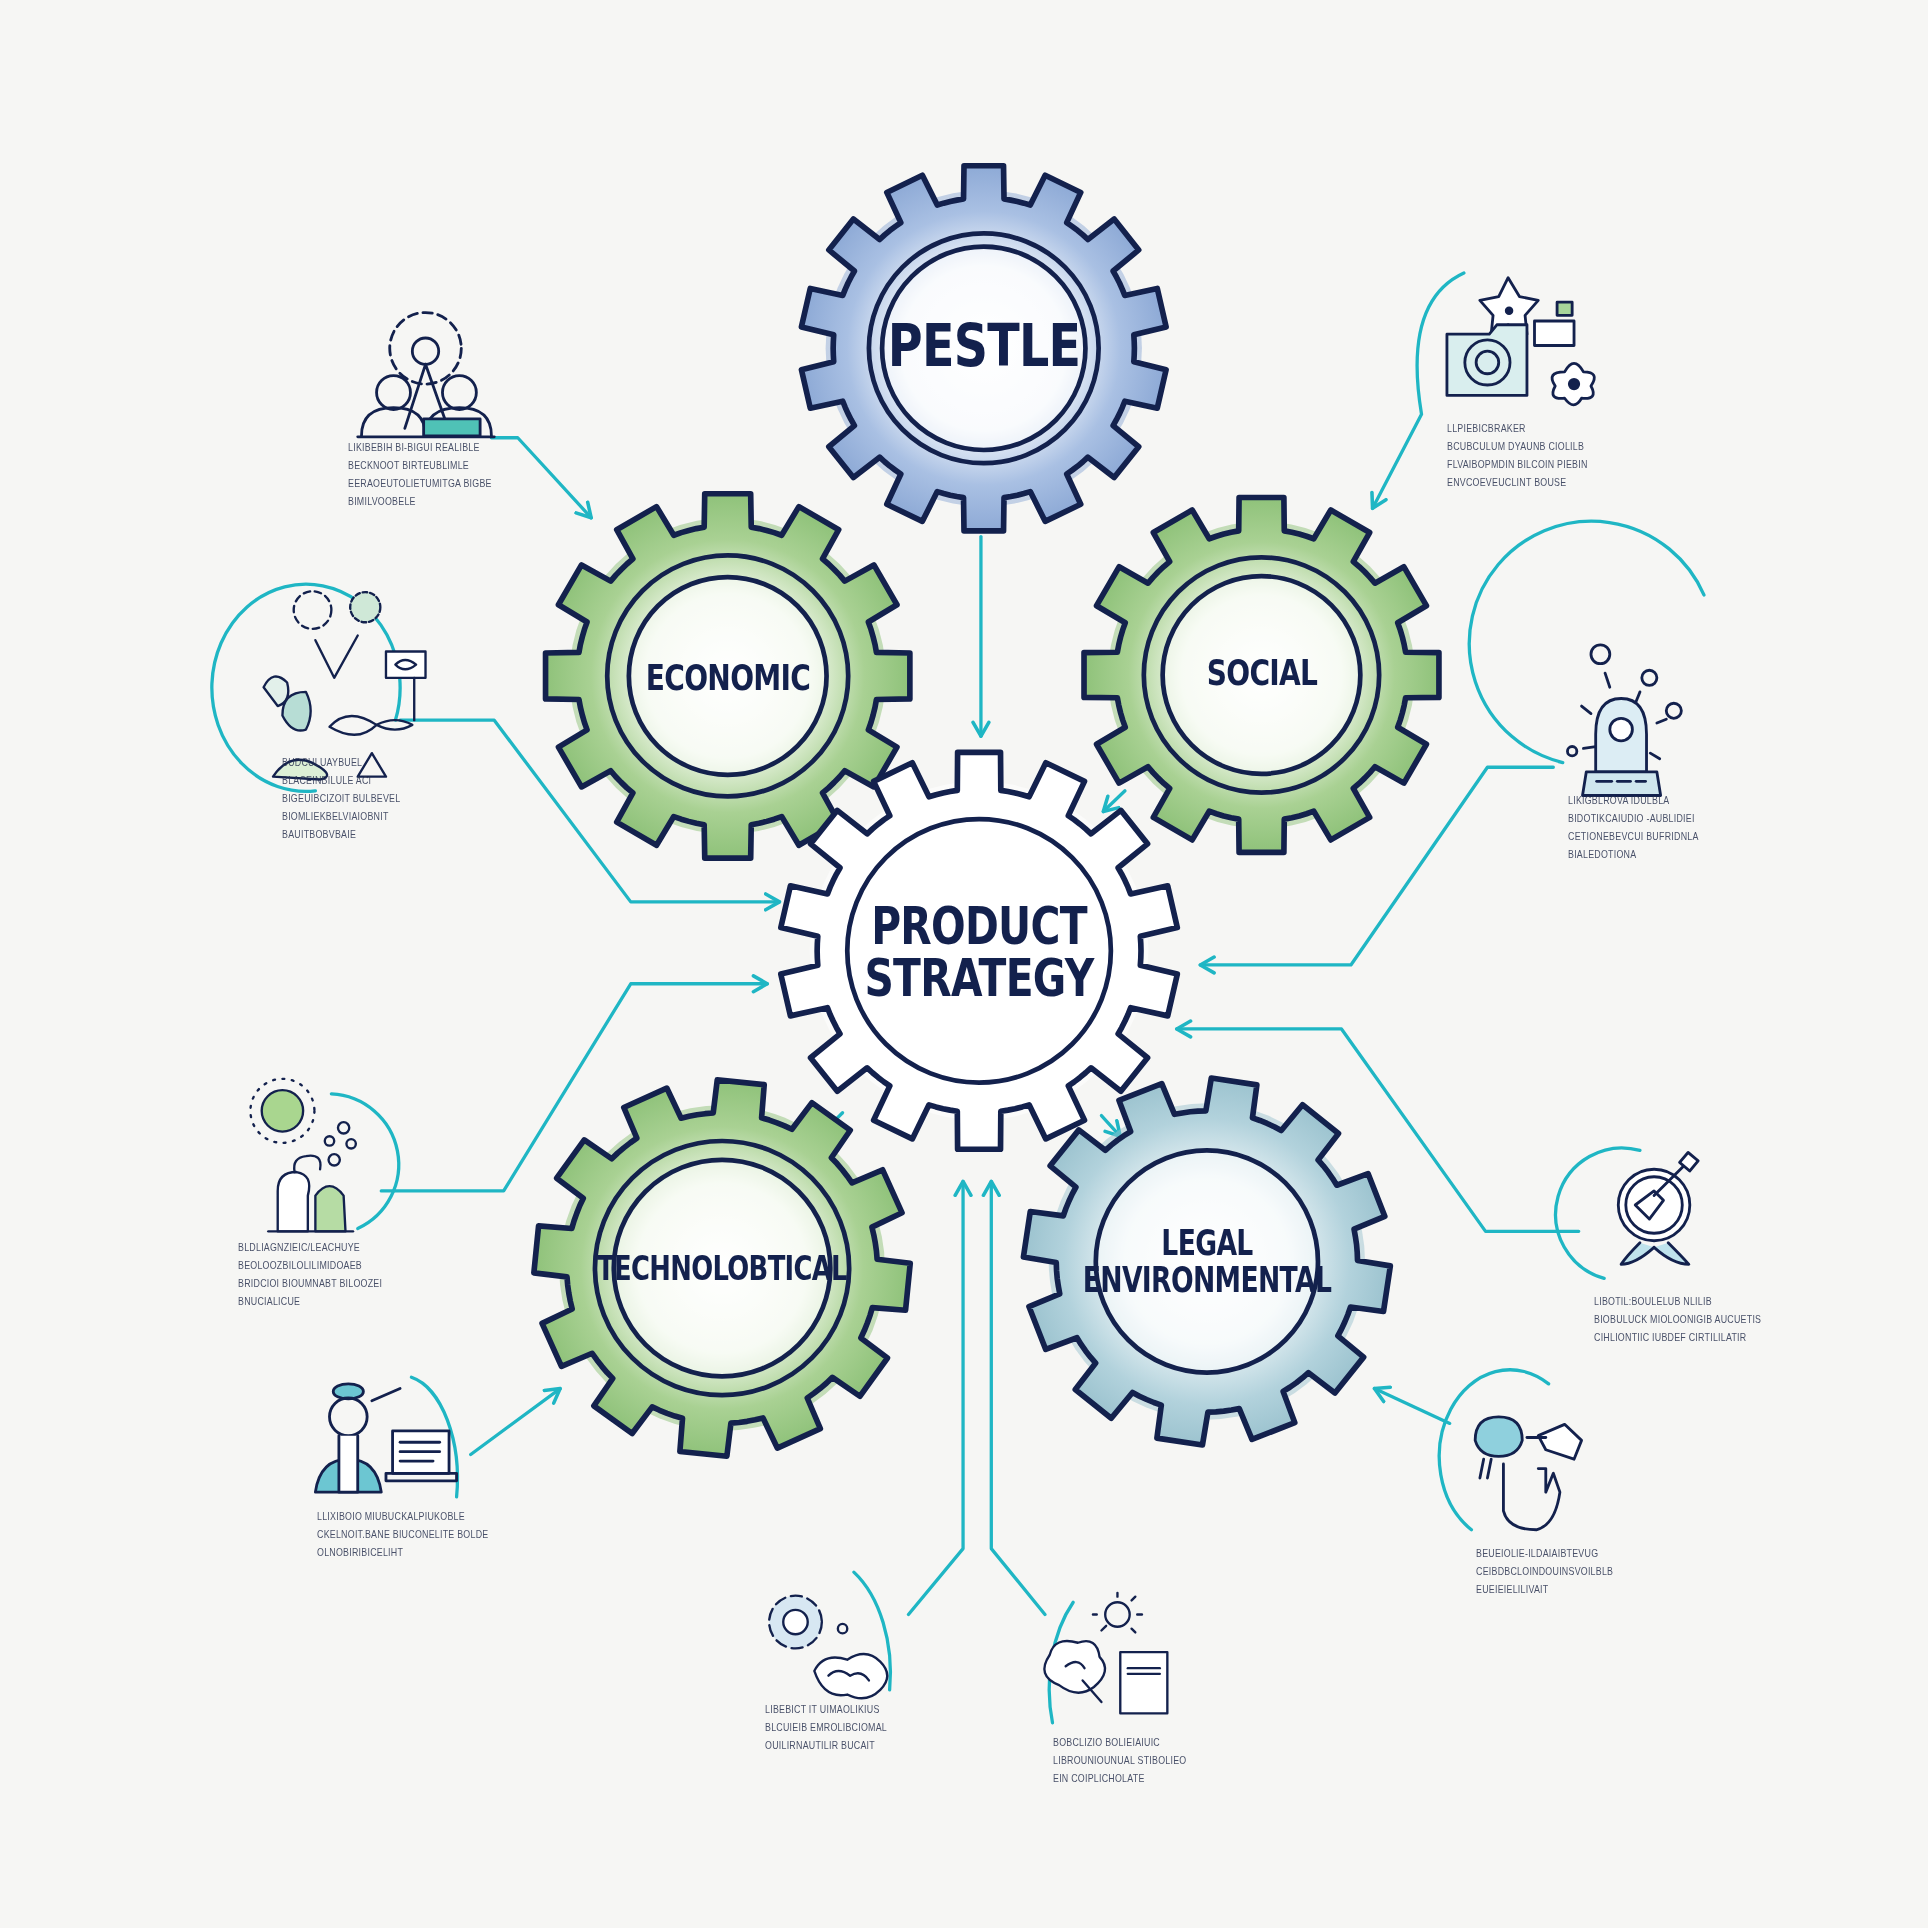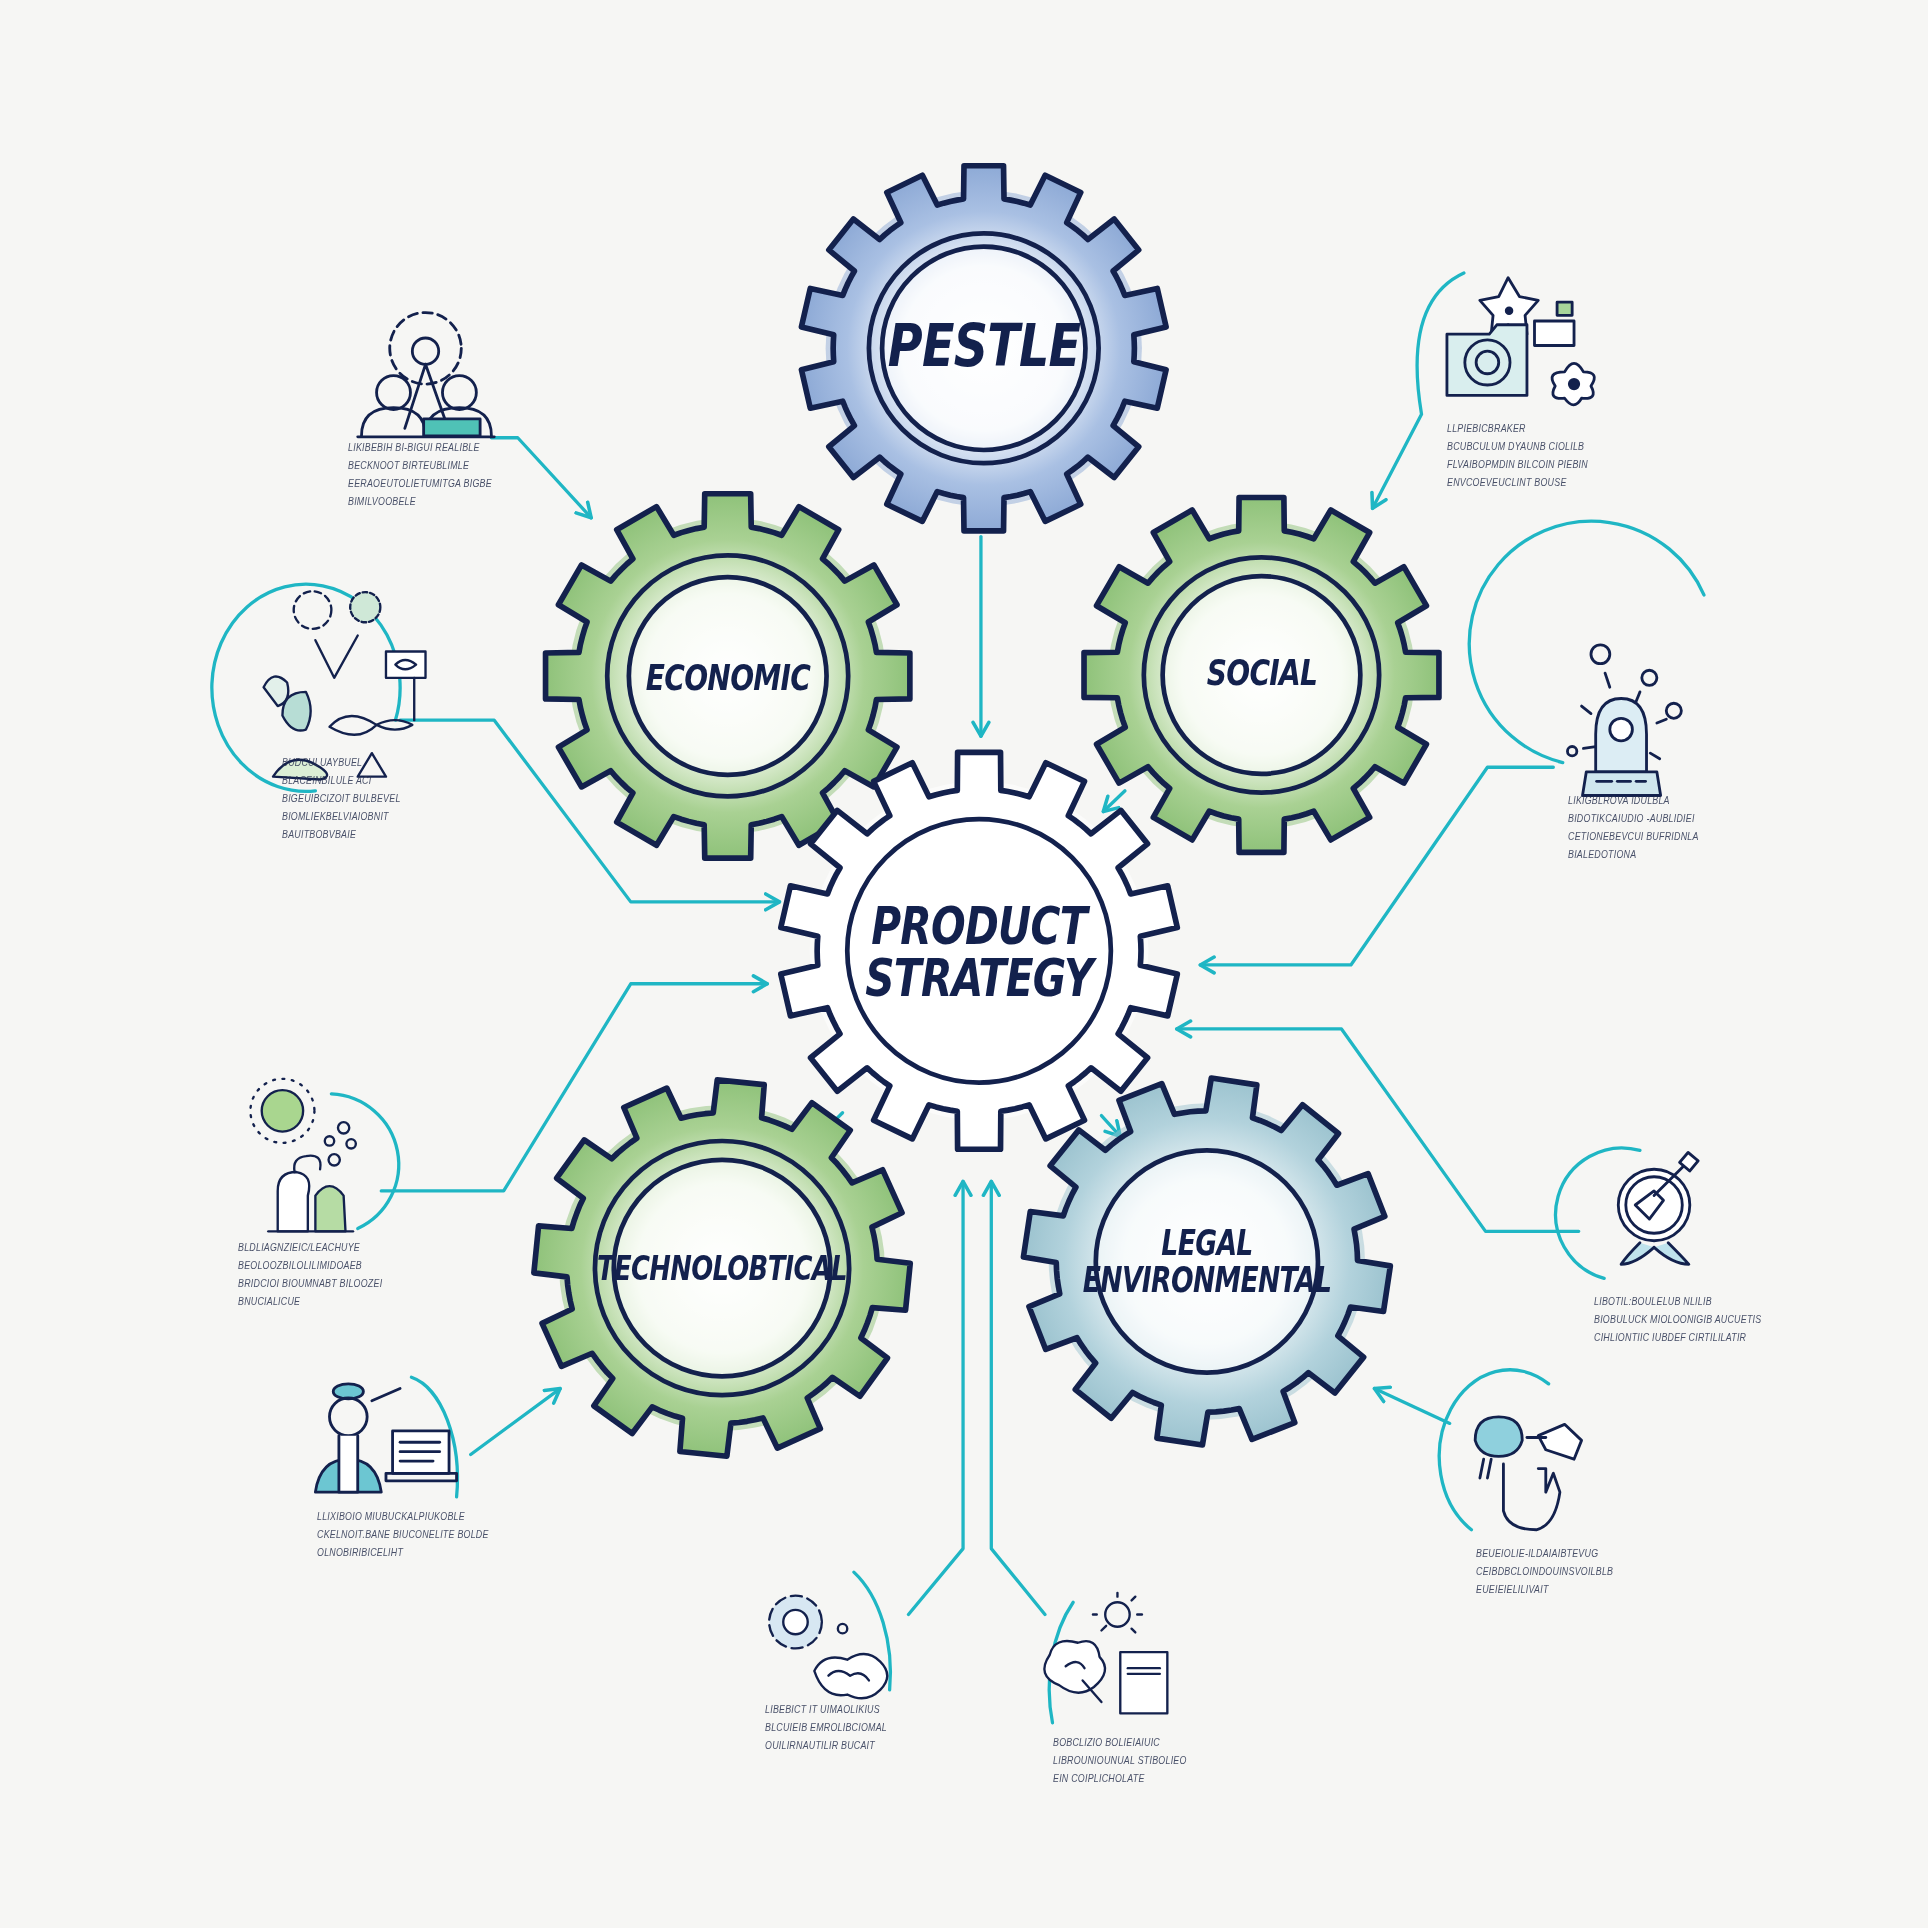--- a/index.html
+++ b/index.html
@@ -1,21 +1,21 @@
 <!DOCTYPE html>
 <html style="font-size:15px"><head>
 <meta charset="utf-8">
 <style>
   html, body { margin: 0; padding: 0; }
   body {
     width: 1928px; height: 1928px; overflow: hidden;
     background: #f6f6f4;
     font-family: "Liberation Sans", sans-serif;
   }
-  #stage { position: relative; width: 1928px; height: 1928px; font-style: italic; }
+  #stage { position: relative; width: 1928px; height: 1928px; }
   #stage > svg { position: absolute; left: 0; top: 0; }
   .gear-label {
     position: absolute;
     transform: translate(-50%, -50%);
     text-align: center;
     color: #13214d;
     font-family: "DejaVu Sans", sans-serif;
     font-weight: bold;
     letter-spacing: -0.9px;
     line-height: 1.02;

